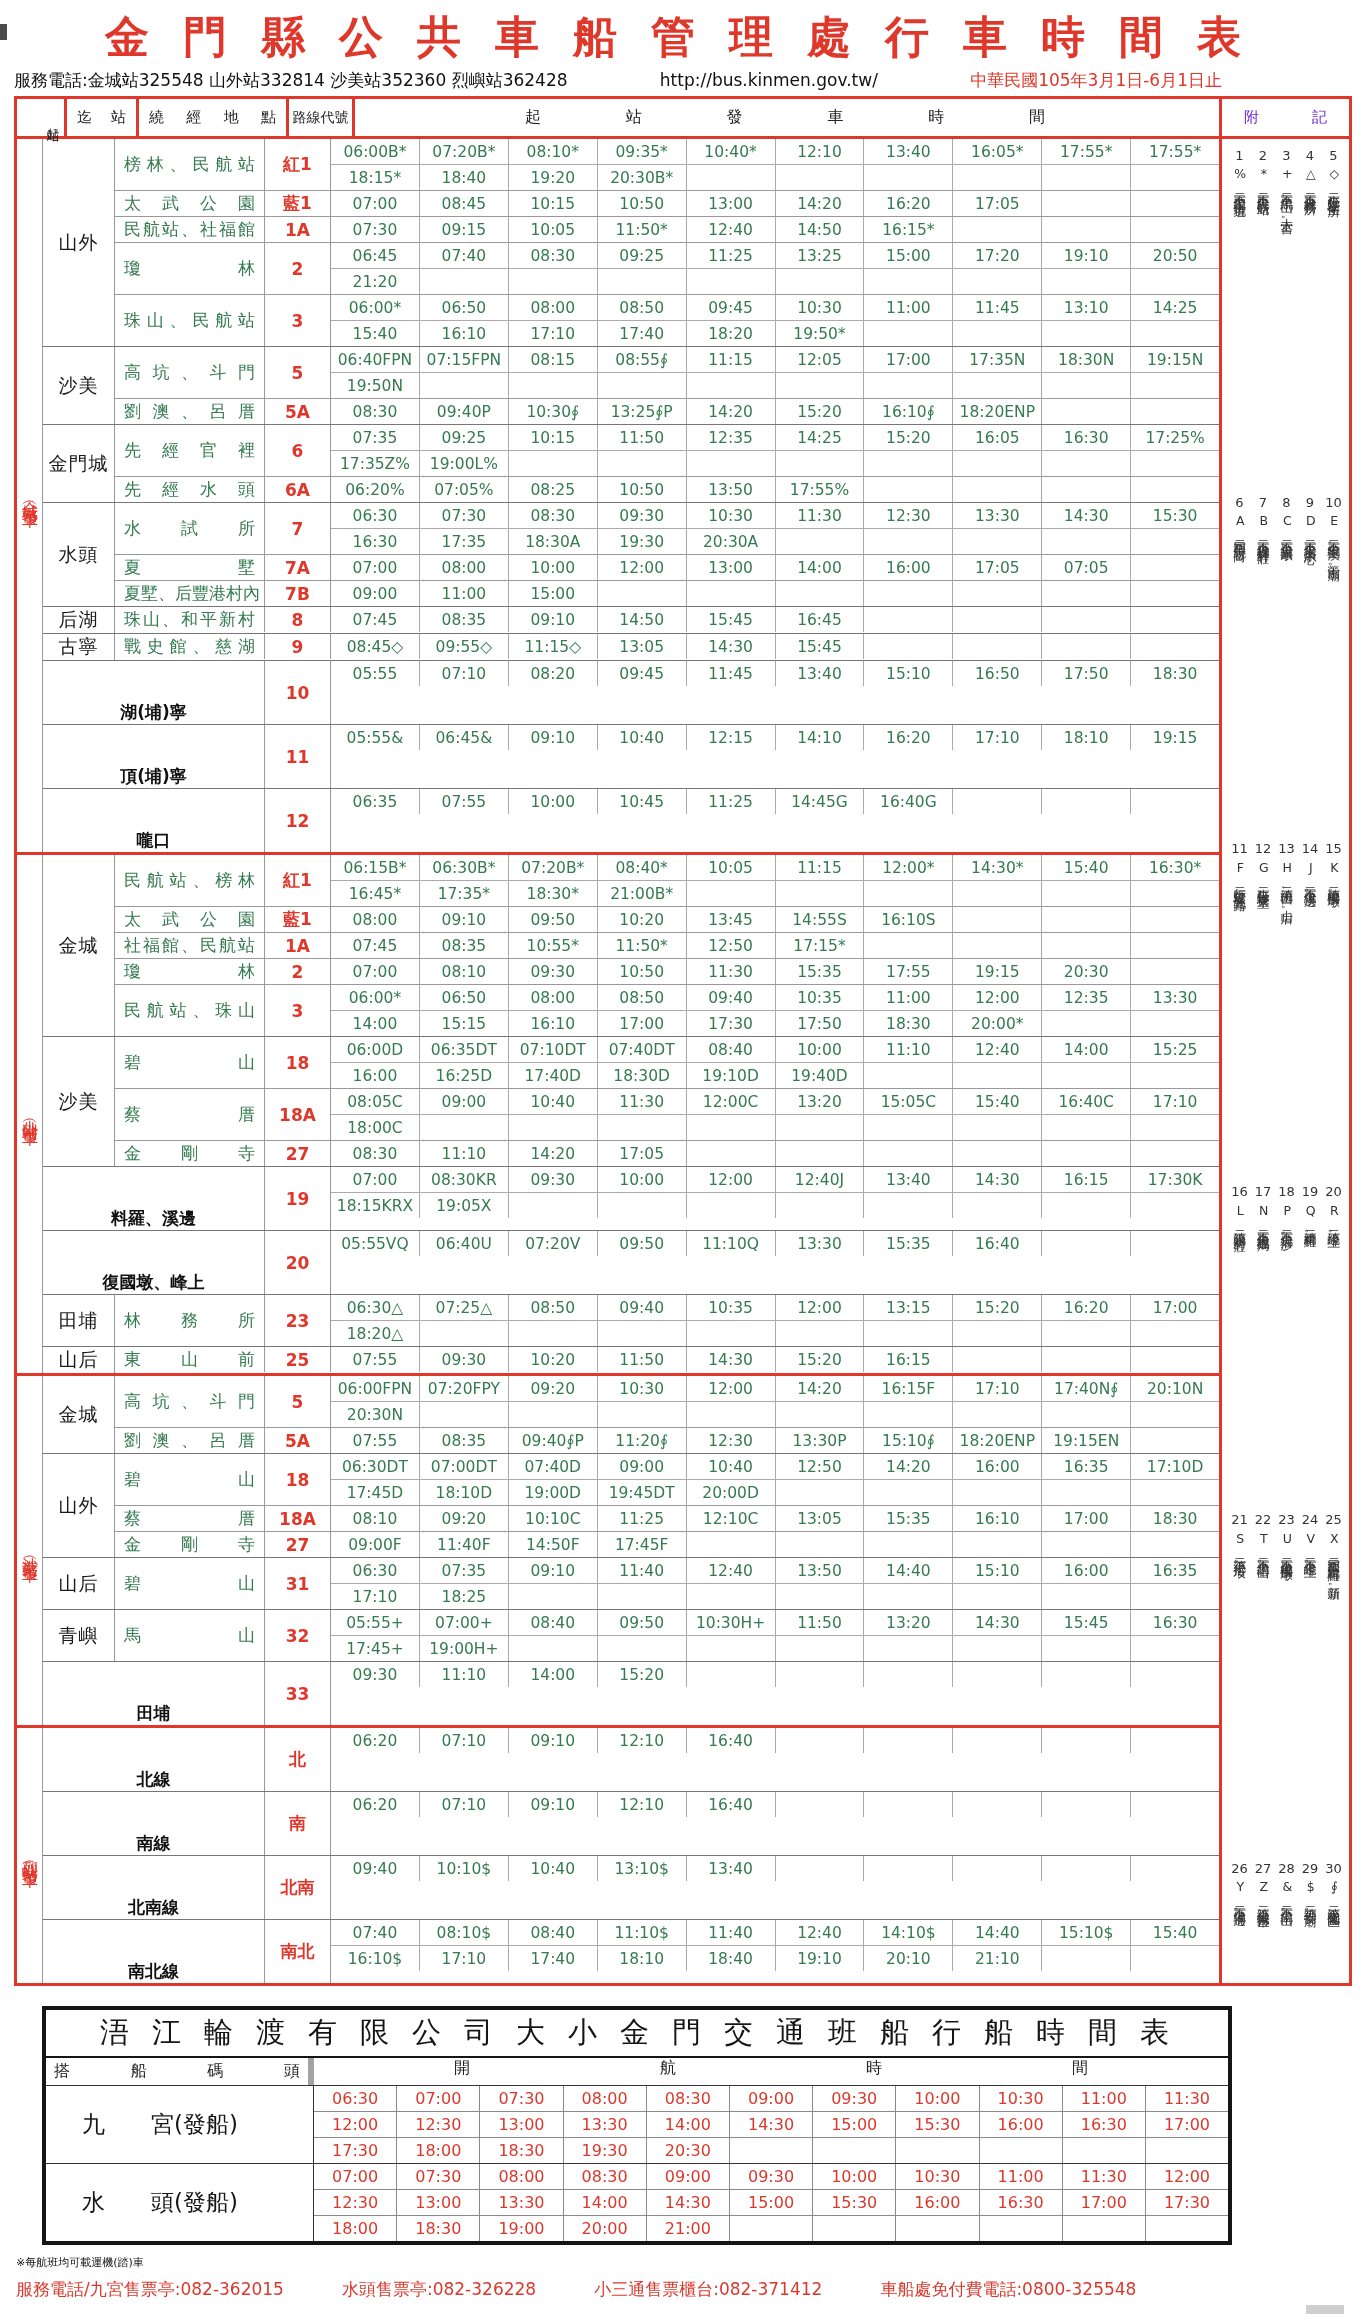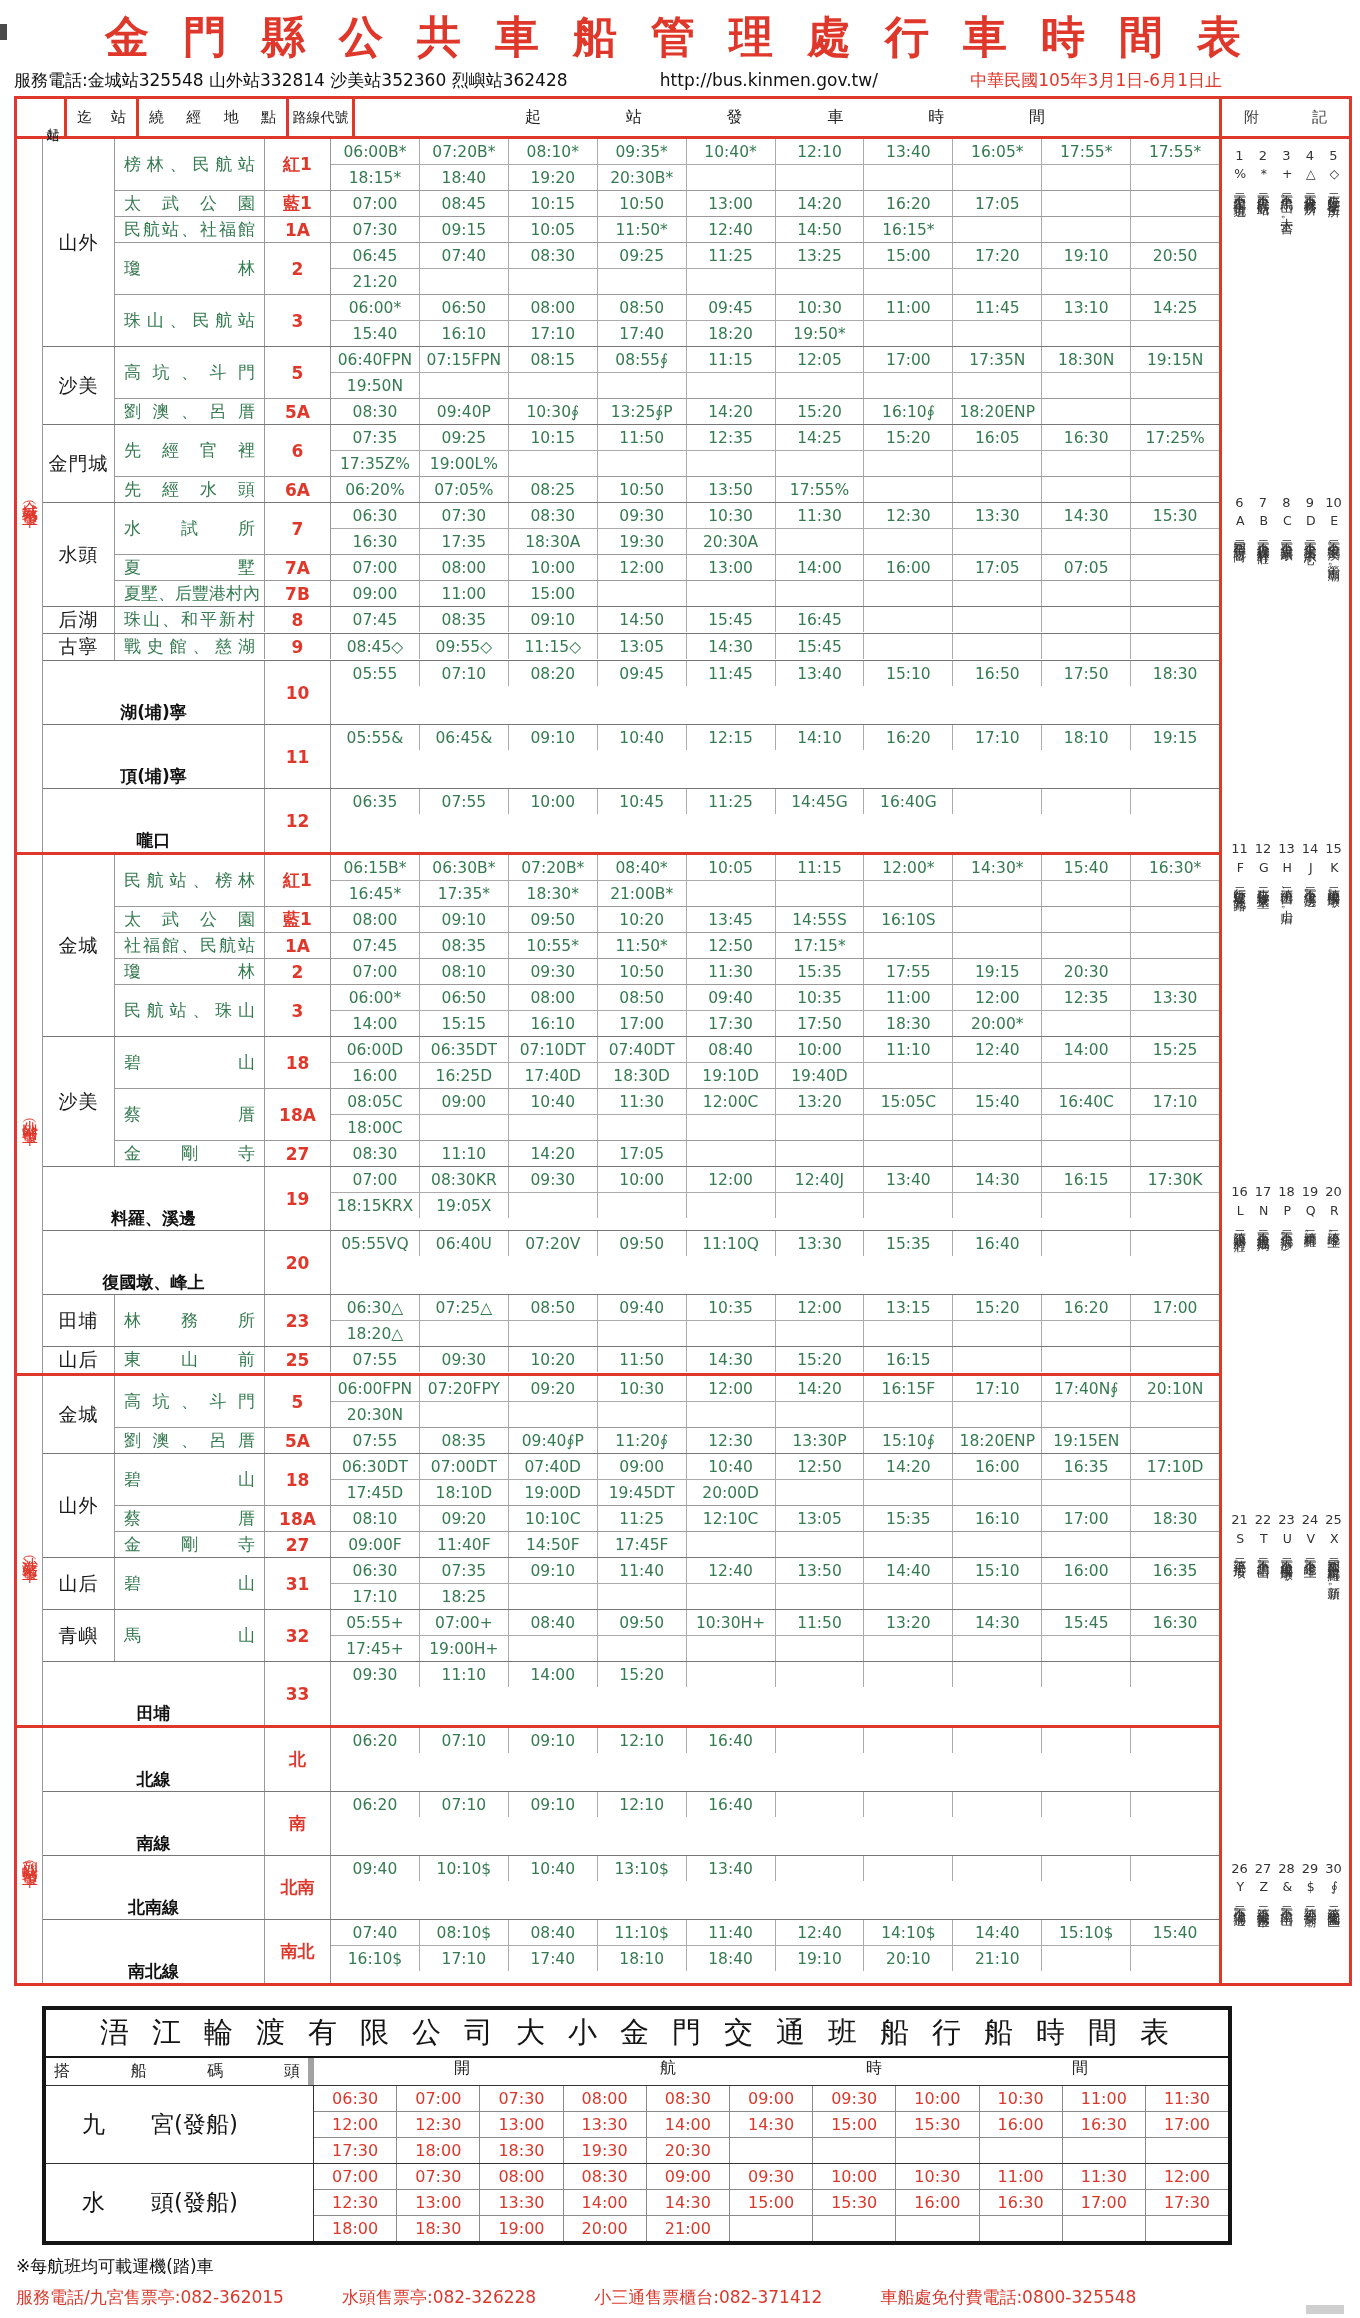--- a/index.html
+++ b/index.html
@@ -45,21 +45,21 @@
   .code-cell{width:66px;box-sizing:border-box;border-right:1px solid #999;display:flex;align-items:center;justify-content:center;color:#e0372b;font-size:17px;font-weight:600;}
   .lines{flex:1;display:flex;flex-direction:column;}
   .tline{display:flex;height:25px;border-bottom:1px solid #ababab;}
   .tline:last-child{border-bottom:none;}
   .tcell{flex:1;box-sizing:border-box;border-right:1px solid #ababab;display:flex;align-items:center;justify-content:center;color:#357a50;font-size:15.5px;white-space:nowrap;}
   .tcell:last-child{border-right:none;}
 
   
   .bus-notes-col{width:130px;box-sizing:border-box;border-left:3px solid #e0372b;display:flex;flex-direction:column;}
   .notes-header{height:40px;box-sizing:border-box;border-bottom:3px solid #e0372b;display:flex;align-items:center;}
-  .notes-header .sp{width:100%;text-align:justify;text-align-last:justify;padding:0 22px;box-sizing:border-box;font-size:15px;color:#404040;}
+  .notes-header .sp{width:100%;text-align:justify;text-align-last:justify;padding:0 22px;box-sizing:border-box;font-size:15px;color:#6d28d9;}
   .notes-body{flex:1;display:flex;flex-direction:column;justify-content:space-between;padding:10px 5px 60px 7px;}
   .note-block{display:flex;justify-content:space-between;}
   .note-item{display:flex;flex-direction:column;align-items:center;width:21px;}
   .note-num{font-size:13px;color:#333;line-height:1.1;}
   .note-text{writing-mode:vertical-rl;text-orientation:upright;font-size:12.5px;color:#333;letter-spacing:2px;margin-top:3px;line-height:1;}
 
   
   .ferry{margin:20px 0 0 42px;width:1190px;border:4px solid #151515;box-sizing:border-box;}
   .ferry-title{font-size:29px;color:#151515;text-align:center;letter-spacing:23px;white-space:nowrap;padding:3px 0 3px 18px;border-bottom:2px solid #151515;}
   .ferry-head{display:flex;height:27px;border-bottom:1px solid #333;}
@@ -69,21 +69,21 @@
   .ferry-head-right .sp{width:100%;text-align:justify;text-align-last:justify;padding:0 140px;box-sizing:border-box;font-size:16px;color:#222;}
   .ferry-group{display:flex;border-bottom:1px solid #333;}
   .ferry-group:last-child{border-bottom:none;}
   .pier-cell{width:268px;box-sizing:border-box;border-right:1px solid #333;display:flex;align-items:center;padding-left:36px;font-size:23px;color:#151515;white-space:pre;}
   .ferry-lines{flex:1;display:flex;flex-direction:column;}
   .ferry-line{display:flex;height:25px;border-bottom:1px solid #8a8a8a;}
   .ferry-line:last-child{border-bottom:none;}
   .ferry-cell{flex:1;box-sizing:border-box;border-right:1px solid #8a8a8a;display:flex;align-items:center;justify-content:center;color:#d9392c;font-size:16px;white-space:nowrap;}
   .ferry-cell:last-child{border-right:none;}
 
-  .foot-note{margin:10px 0 0 16px;font-size:17px;color:#111;}
+  .foot-note{margin:10px 0 0 16px;font-size:11px;color:#111;}
   .foot-phones{margin:8px 0 0 16px;display:flex;gap:58px;font-size:17px;color:#d9392c;}
 </style>
 </head>
 <body>
 
 <div class="page">
   <div class="scan-speck"></div>
 
   <div class="title">金門縣公共車船管理處行車時間表</div>
 

